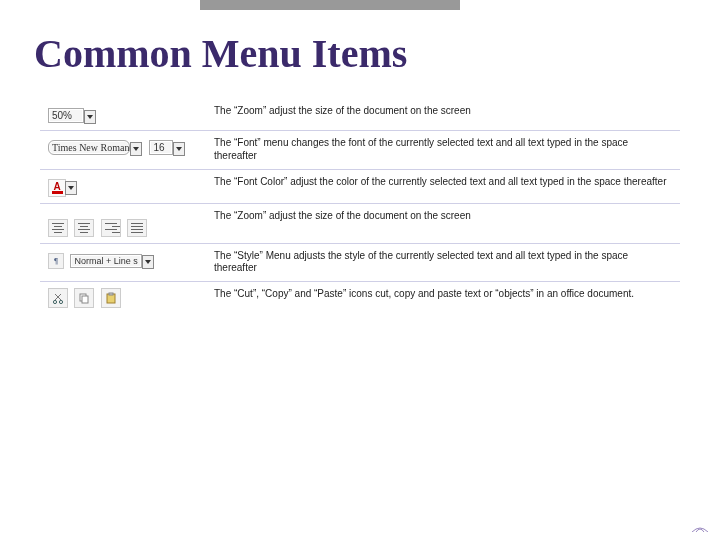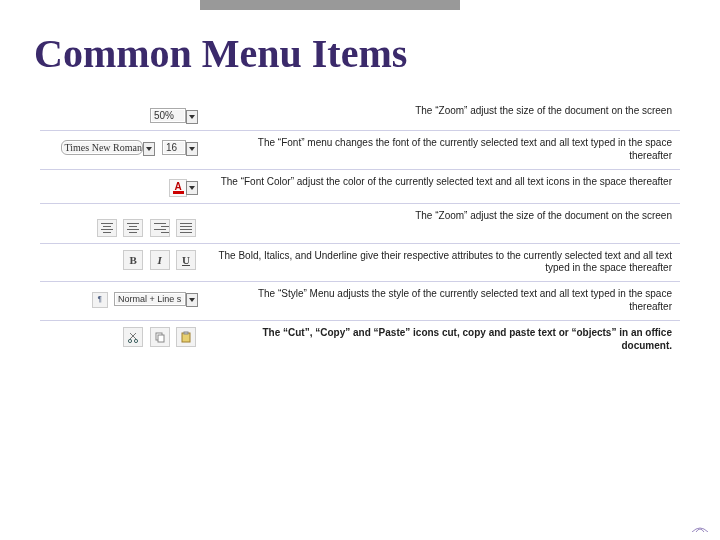--- a/index.html
+++ b/index.html
@@ -25,21 +25,20 @@
     font-weight: 700;
   }
   .table {
     display: table;
     width: 640px;
     margin-left: 40px;
     border-collapse: collapse;
   }
   .row {
     display: table-row;
-    text-align: right;
   }
   .cell {
     display: table-cell;
     vertical-align: top;
     padding: 6px 8px;
   }
   .icon-cell {
     width: 150px;
     border-bottom: 1px solid #cfcfe6;
   }
@@ -168,21 +167,21 @@
         <span class="fontcolor">
             <span class="a">A</span>
             <span class="bar"></span>
           </span><span class="drop">
             <svg width="6" height="4">
               <polygon points="0,0 6,0 3,4" fill="#333"></polygon>
             </svg>
           </span>
       </span>
     </div>
-    <div class="cell desc-cell">The “Font Color” adjust the color of the currently selected text and all text icons in the space thereafter</div>
+    <div class="cell desc-cell">The “Font Color” adjust the color of the currently selected text and all text typed in the space thereafter</div>
   </div>
 
   <div class="row">
     <div class="cell icon-cell">
       <span class="icongroup">
         <span class="align-btn">
             <span style="width:12px"></span>
             <span style="width:8px"></span>
             <span style="width:12px"></span>
             <span style="width:8px"></span>
@@ -203,30 +202,20 @@
             <span style="width:12px"></span>
             <span style="width:12px"></span>
             <span style="width:12px"></span>
             <span style="width:12px"></span>
           </span>
       </span>
     </div>
     <div class="cell desc-cell">The “Zoom” adjust the size of the document on the screen</div>
   </div>
 
-  <div class="row">
-    <div class="cell icon-cell">
-      <span class="icongroup">
-        <span class="btn" style="font-weight:bold;">B</span>
-        <span class="btn" style="font-style:italic;">I</span>
-        <span class="btn" style="text-decoration:underline;">U</span>
-      </span>
-    </div>
-    <div class="cell desc-cell">The Bold, Italics, and Underline give their respective attributes to the currently selected text and all text typed in the space thereafter</div>
-  </div>
 
   <div class="row">
     <div class="cell icon-cell">
       <span class="icongroup">
         <span class="btn" style="width:14px;height:14px;font-size:8px;color:#568;">¶</span>
         <span class="ui-box" style="width:64px;font-size:9px;">Normal + Line s</span><span class="drop">
             <svg width="6" height="4">
               <polygon points="0,0 6,0 3,4" fill="#333"></polygon>
             </svg>
           </span>
@@ -253,20 +242,20 @@
             </svg>
         </span>
         <span class="btn">
           <svg width="12" height="12">
               <rect x="2" y="2" width="8" height="9" fill="#e8d070" stroke="#a08030"></rect>
               <rect x="4" y="1" width="4" height="2" fill="#ccc" stroke="#888"></rect>
             </svg>
         </span>
       </span>
     </div>
-    <div class="cell desc-cell" style="border-bottom:none;font-weight:bold;">The “Cut”, “Copy” and “Paste” icons cut, copy and paste text or “objects” in an office document.</div>
+    <div class="cell desc-cell" style="border-bottom:none;">The “Cut”, “Copy” and “Paste” icons cut, copy and paste text or “objects” in an office document.</div>
   </div>
 
 </div>
 
 <svg class="corner">
     <path d="M0 16 Q8 8 16 16 M4 16 Q8 10 12 16" stroke="#9a8ac0" fill="none" stroke-width="1"></path>
   </svg>
 
 </body></html>

